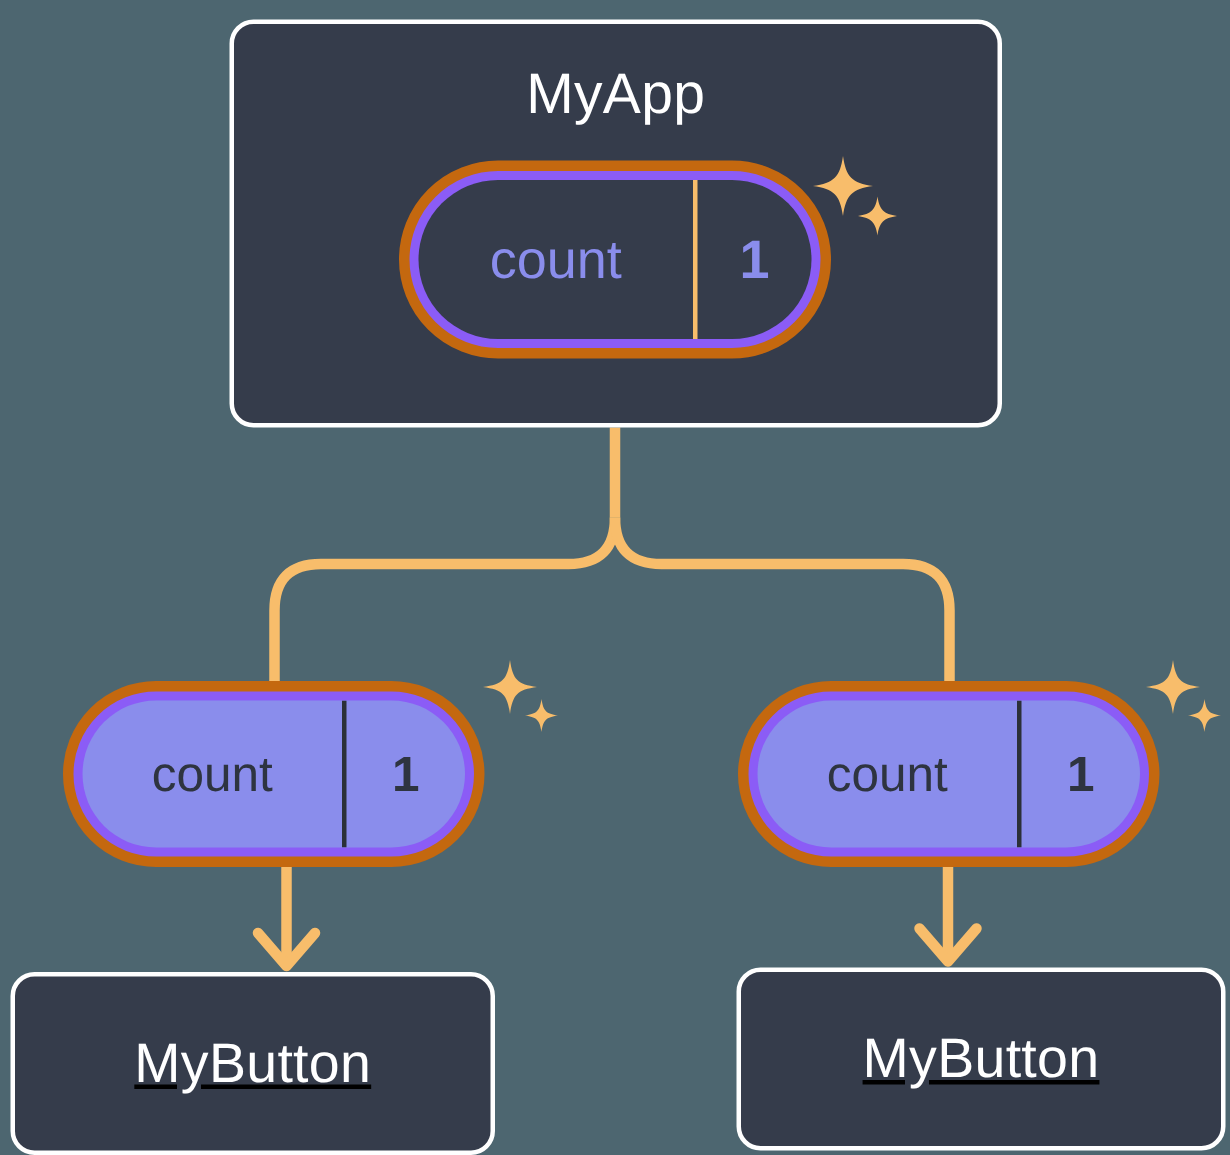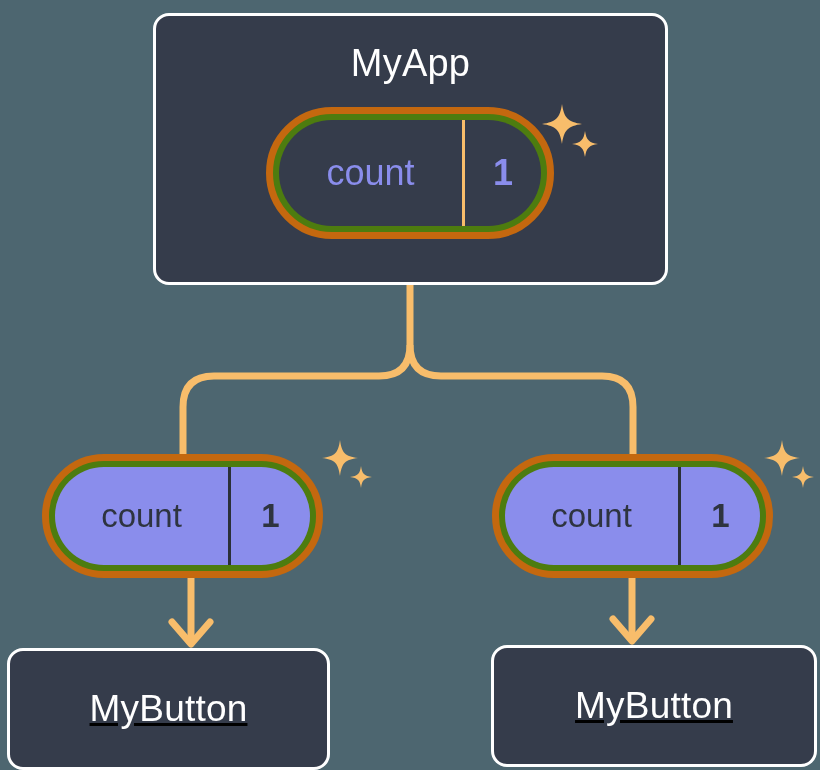--- a/index.html
+++ b/index.html
@@ -79,21 +79,21 @@
     font-size: 37px;
   }
 
   
   .state-pill {
     position: absolute;
     box-sizing: border-box;
     border-radius: 999px;
     
     border: 7px solid #c4680f;
-    background: #4d7c0f;
+    background: #8b5cf6;
     padding: 6px;
     display: flex;
     align-items: stretch;
     z-index: 3;
   }
   .pill-inner {
     flex: 1 1 auto;
     display: flex;
     align-items: stretch;
     border-radius: 999px;

